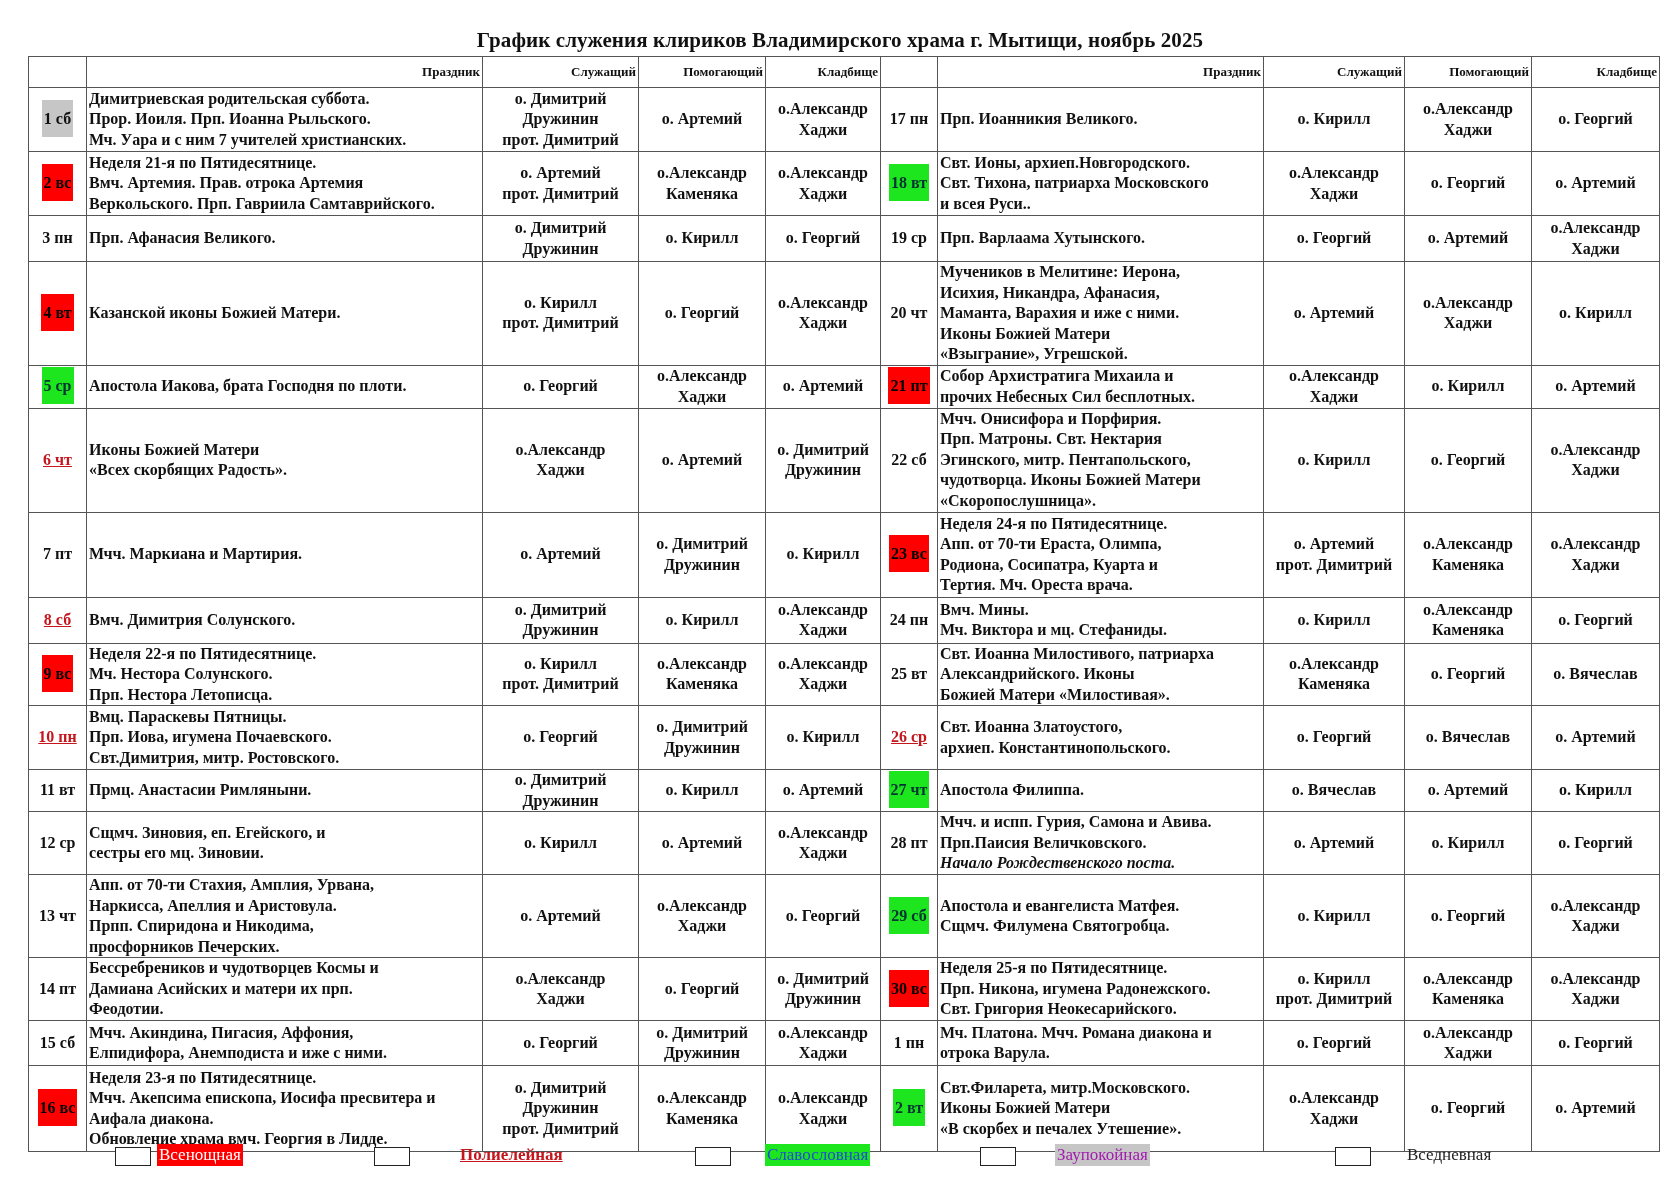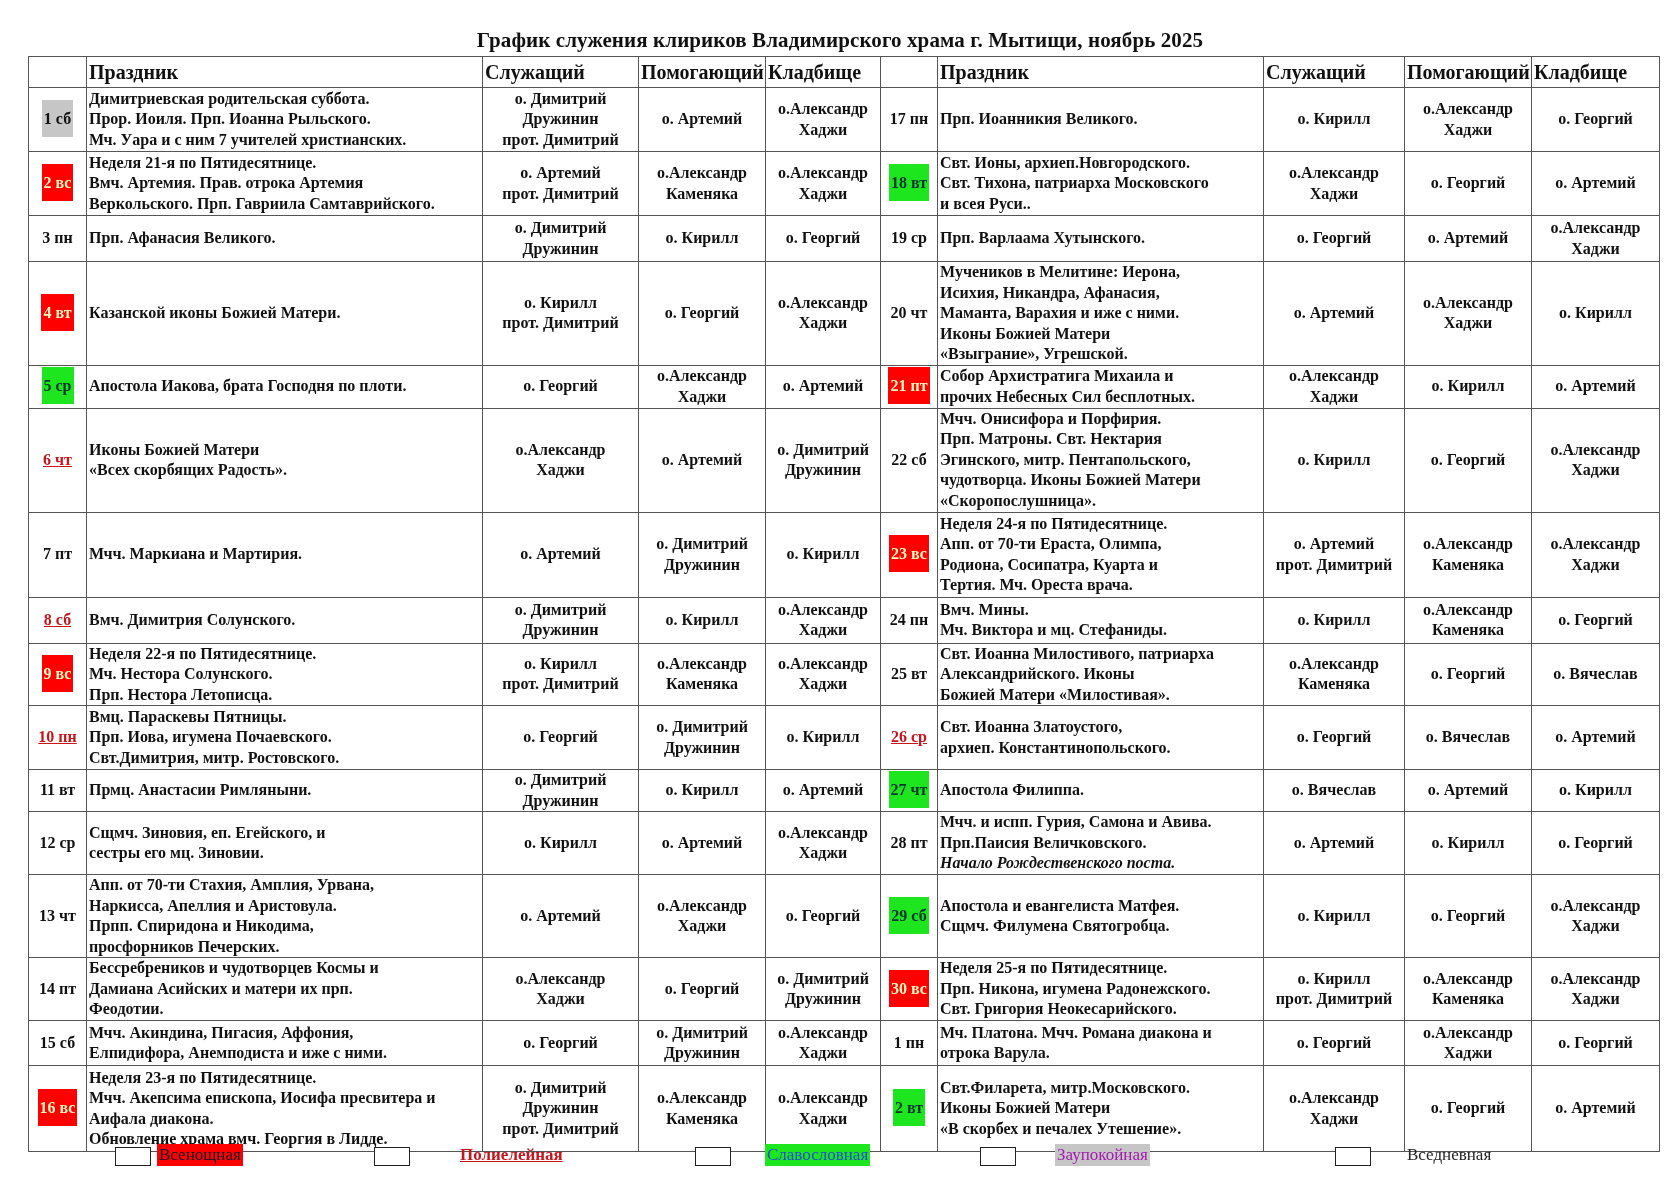--- a/index.html
+++ b/index.html
@@ -19,43 +19,43 @@
   }
   table.sched td, table.sched th {
     border: 1.5px solid #555;
     padding: 0 2px;
     font-weight: bold;
     font-size: 16px;
     line-height: 20.5px;
     vertical-align: middle;
     overflow: hidden;
   }
-  table.sched th { font-size: 20px; height: 30px; text-align: left; }
+  table.sched th { font-size: 13px; height: 30px; text-align: right; }
   td.date { text-align: center; font-size: 14.5px; white-space: nowrap; padding: 0; }
   td.feast { text-align: left; padding-left: 4px; }
   td.person { text-align: center; font-size: 14.5px; line-height: 18px; }
   td.sep-left { border-left: 2px solid #444; }
   .d { padding: 10px 2px; }
-  .d.red { background: #f00; color: #fef9c3; }
+  .d.red { background: #f00; color: #000000; }
   .d.green { background: #1ee61e; color: #033; margin-top: 36px; }
   .d.gray { background: #c6c6c6; }
   .d.poly { color: #c4161c; text-decoration: underline; }
   .line { display: block; }
   .italic { font-style: italic; }
   .legend {
     position: absolute; top: 1144px; left: 0; width: 1680px; height: 24px;
     font-size: 17px;
   }
   .legend-item { position: absolute; top: 0; display: flex; align-items: center; }
   .legend-box {
     display: inline-block; width: 34px; height: 17px; border: 1.5px solid #222;
     background: #fff; position: absolute; top: 3px;
   }
   .legend-label { position: absolute; top: 0; line-height: 22px; padding: 0 2px; white-space: nowrap; }
-  .legend-label.red { background: #f00; color: #0f172a; }
+  .legend-label.red { background: #f00; color: #ffffff; }
   .legend-label.poly { color: #c4161c; text-decoration: underline; font-weight: bold; margin-left: 26px; }
   .legend-label.green { background: #1ee61e; color: #1d4ed8; }
   .legend-label.gray { background: #c6c6c6; color: #a21caf; }
   .legend-label.plain { color: #222; }
 </style>
 </head>
 <body>
 
 <div class="title">График служения клириков Владимирского храма г. Мытищи,  ноябрь 2025</div>
 

